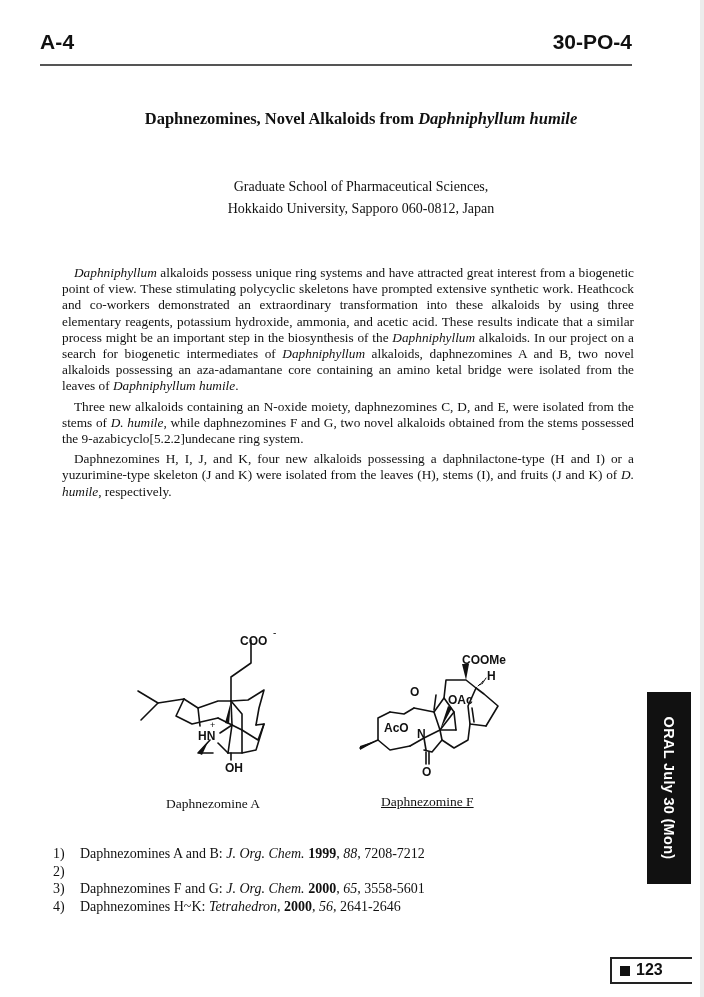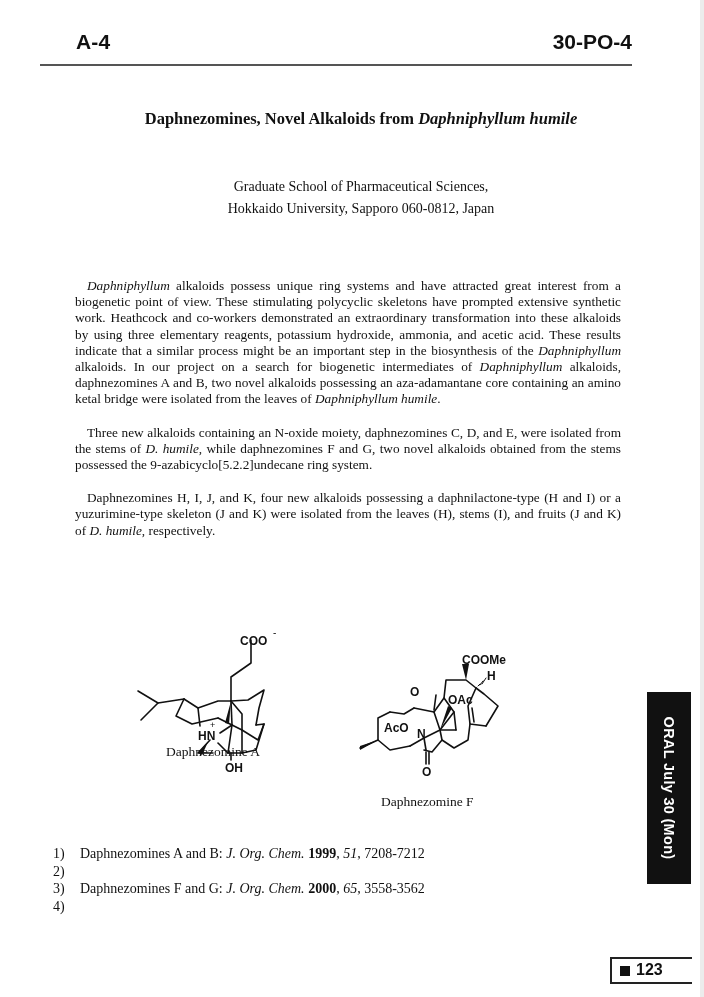--- a/index.html
+++ b/index.html
@@ -2,37 +2,37 @@
 <html><head>
 <meta charset="utf-8">
 <style>
   html, body { margin: 0; padding: 0; background: #ffffff; }
   body { width: 704px; height: 997px; position: relative; overflow: hidden; color: #111; }
   .sans { font-family: "Liberation Sans", "DejaVu Sans", sans-serif; }
   .serif { font-family: "Liberation Serif", "DejaVu Serif", serif; padding-left: 9px; }
 
   #page-edge { position: absolute; right: 0; top: 0; width: 4px; height: 997px; background: #ececec; }
 
-  #header-left { position: absolute; left: 40px; top: 30px; font-size: 21px; font-weight: bold; letter-spacing: 0.2px; margin-left: 36px; }
+  #header-left { position: absolute; left: 40px; top: 30px; font-size: 21px; font-weight: bold; letter-spacing: 0.2px; }
   #header-right { position: absolute; right: 72px; top: 30px; font-size: 21px; font-weight: bold; }
   #header-rule { position: absolute; left: 40px; top: 64px; width: 592px; height: 2px; background: #555; }
 
   #title { position: absolute; left: 0; top: 109px; width: 704px; text-align: center; font-size: 16.5px; font-weight: bold; }
   #title i { font-weight: bold; }
 
   #authors { position: absolute; left: 0; top: 176px; width: 704px; text-align: center; font-size: 14px; line-height: 22px; }
 
   #abstract { position: absolute; left: 49px; top: 261px; width: 580px; font-size: 13.3px; line-height: 16.2px; text-align: justify; }
-  #abstract p { margin: 17px; text-indent: 12px; }
+  #abstract p { margin: 4px; text-indent: 12px; }
 
   #fig-a { position: absolute; left: 128px; top: 628px; width: 170px; height: 150px; }
   #fig-f { position: absolute; left: 350px; top: 650px; width: 165px; height: 130px; }
   .fig-caption { position: absolute; font-size: 13.5px; }
-  #cap-a { left: 157px; top: 744px; }
-  #cap-f { left: 372px; top: 794px; }
+  #cap-a { left: 157px; top: 796px; }
+  #cap-f { left: 372px; top: 794px; text-decoration: underline; }
 
   #refs { position: absolute; left: 44px; top: 845px; font-size: 14px; line-height: 17.6px; }
   .ref { display: flex; }
   .ref-num { width: 27px; }
 
   #side-tab { position: absolute; left: 647px; top: 692px; width: 44px; height: 192px; background: #111; }
   #side-tab-text { position: absolute; left: 22px; top: 96px; transform: translate(-50%, -50%) rotate(90deg); color: #fff; font-size: 14.5px; font-weight: bold; white-space: nowrap; letter-spacing: 0.3px; }
 
   #page-box { position: absolute; left: 610px; top: 957px; width: 82px; height: 27px; border: 2px solid #222; border-right: none; box-sizing: border-box; text-align: center; }
   #page-box-square { position: absolute; left: 8px; top: 7px; width: 10px; height: 10px; background: #111; }
@@ -137,31 +137,32 @@
   <text x="60" y="46" font-size="12" fill="#111" stroke="none" font-weight="bold">O</text>
   <text x="72" y="126" font-size="12" fill="#111" stroke="none" font-weight="bold">O</text>
 </svg>
 
 <div id="cap-a" class="fig-caption serif">Daphnezomine A</div>
 <div id="cap-f" class="fig-caption serif">Daphnezomine F</div>
 
 <div id="refs" class="serif">
   <div class="ref">
     <span class="ref-num">1)</span>
-    <span><span>Daphnezomines A and B: </span><i>J. Org. Chem.</i> <b>1999</b>, <i>51</i>, <span>7208-7212</span></span>
+    <span><span>Daphnezomines A and B: </span><i>J. Org. Chem.</i> <b>1999</b>, <i>88</i>, <span>7208-7212</span></span>
   </div>
   <div class="ref">
     <span class="ref-num">2)</span>
   </div>
   <div class="ref">
     <span class="ref-num">3)</span>
-    <span><span>Daphnezomines F and G: </span><i>J. Org. Chem.</i> <b>2000</b>, <i>65</i>, <span>3558-3562</span></span>
+    <span><span>Daphnezomines F and G: </span><i>J. Org. Chem.</i> <b>2000</b>, <i>65</i>, <span>3558-5601</span></span>
   </div>
   <div class="ref">
     <span class="ref-num">4)</span>
+    <span><span>Daphnezomines H~K: </span><i>Tetrahedron</i>, <b>2000</b>, <i>56</i>, <span>2641-2646</span></span>
   </div>
 </div>
 
 <div id="side-tab">
   <div id="side-tab-text" class="sans">ORAL July 30 (Mon)</div>
 </div>
 
 <div id="page-box">
   <div id="page-box-square"></div>
   <div id="page-number" class="sans">123</div>

